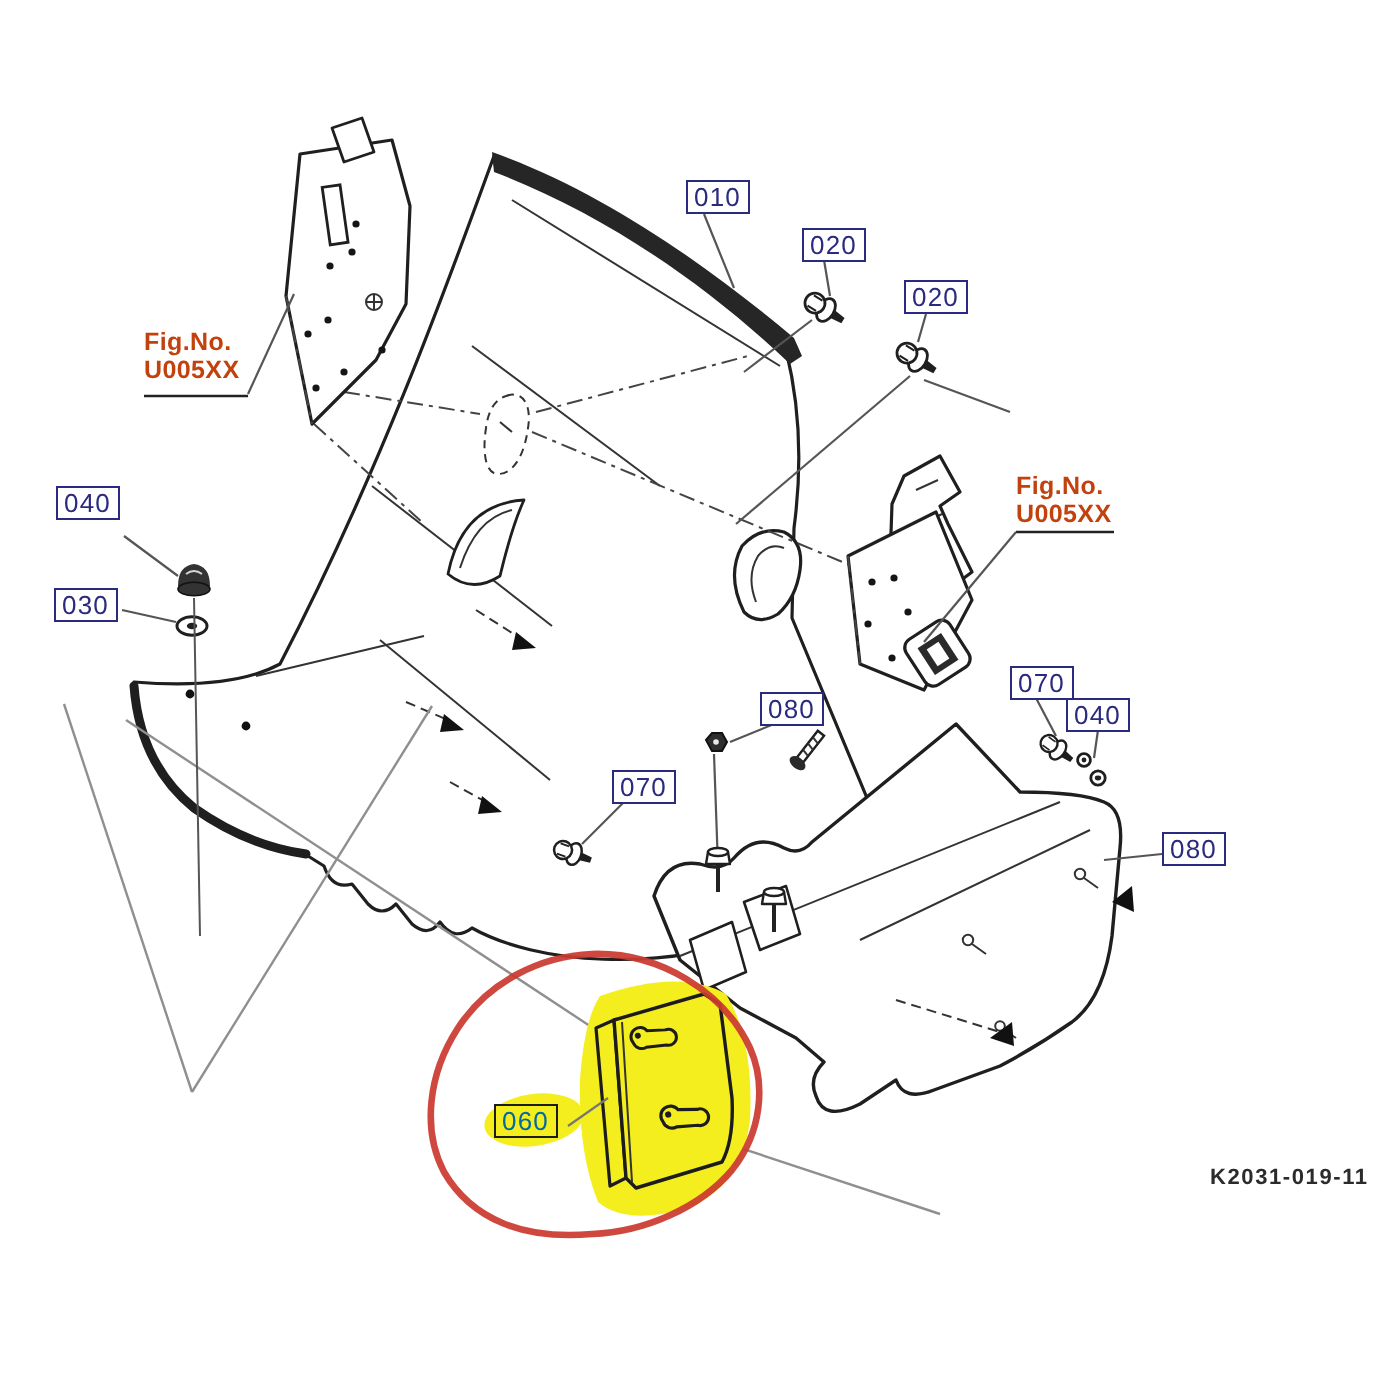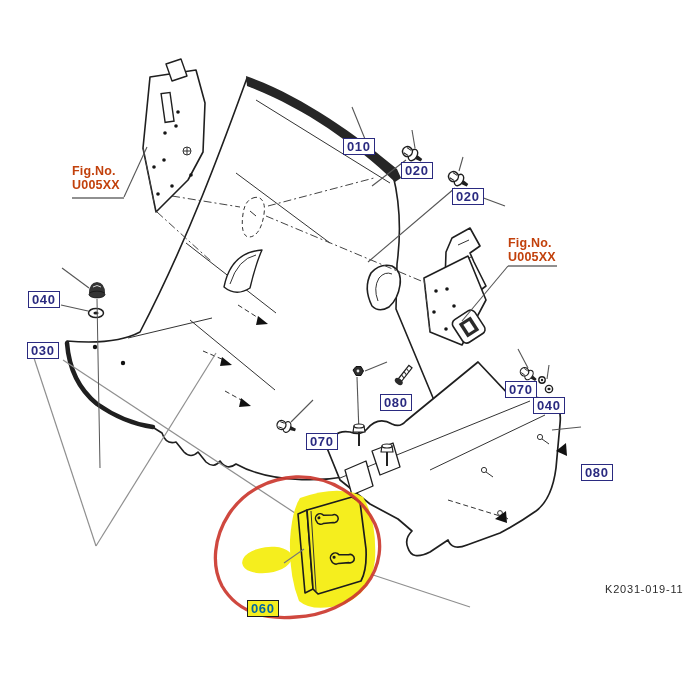--- a/index.html
+++ b/index.html
@@ -7,33 +7,33 @@
     position:relative;width:700px;height:700px;overflow:hidden;
     background:var(--background,#ffffff);
     font-family:"Liberation Sans",sans-serif;
   }
   .stage svg{position:absolute;left:0;top:0;}
   .plabel{
     position:absolute;display:inline-block;
     border:1.5px solid var(--label-navy,#2a2a80);
     color:var(--label-navy,#2a2a80);
     background:#ffffff;
-    font-weight:700;font-size:13px;line-height:15px;
-    padding:0 3px;letter-spacing:.6px;white-space:nowrap;margin-top:48px;
+    font-weight:400;font-size:13px;line-height:15px;
+    padding:0 3px;letter-spacing:.6px;white-space:nowrap;
   }
   .plabel.hl{
     background:var(--highlight-yellow,#f5ee1e);
     border-color:#1c1c1c;color:#0369a1;
   }
   .fignote{
     position:absolute;color:#c2410c;font-size:12.5px;font-weight:600;
     line-height:14px;letter-spacing:.2px;white-space:nowrap;
   }
   .refcode{
-    position:absolute;color:#2b2b2b;font-size:11px;font-weight:400;
+    position:absolute;color:#2b2b2b;font-size:11px;font-weight:700;
     letter-spacing:.8px;white-space:nowrap;
   }
   .ln{stroke:#1f1f1f;stroke-width:1.6;fill:none;stroke-linejoin:round;stroke-linecap:round;}
   .lnw{stroke:#1f1f1f;stroke-width:1.6;fill:#ffffff;stroke-linejoin:round;stroke-linecap:round;}
   .thin{stroke:#333;stroke-width:1;fill:none;}
   .leader{stroke:#555;stroke-width:1.1;fill:none;}
   .glead{stroke:#8f8f8f;stroke-width:1.2;fill:none;}
   .dd{stroke:#444;stroke-width:1;fill:none;stroke-dasharray:8 3 2 3;}
   .dash{stroke:#333;stroke-width:1;fill:none;stroke-dasharray:5 3;}
   .yfill{fill:var(--highlight-yellow,#f5ee1e);}

